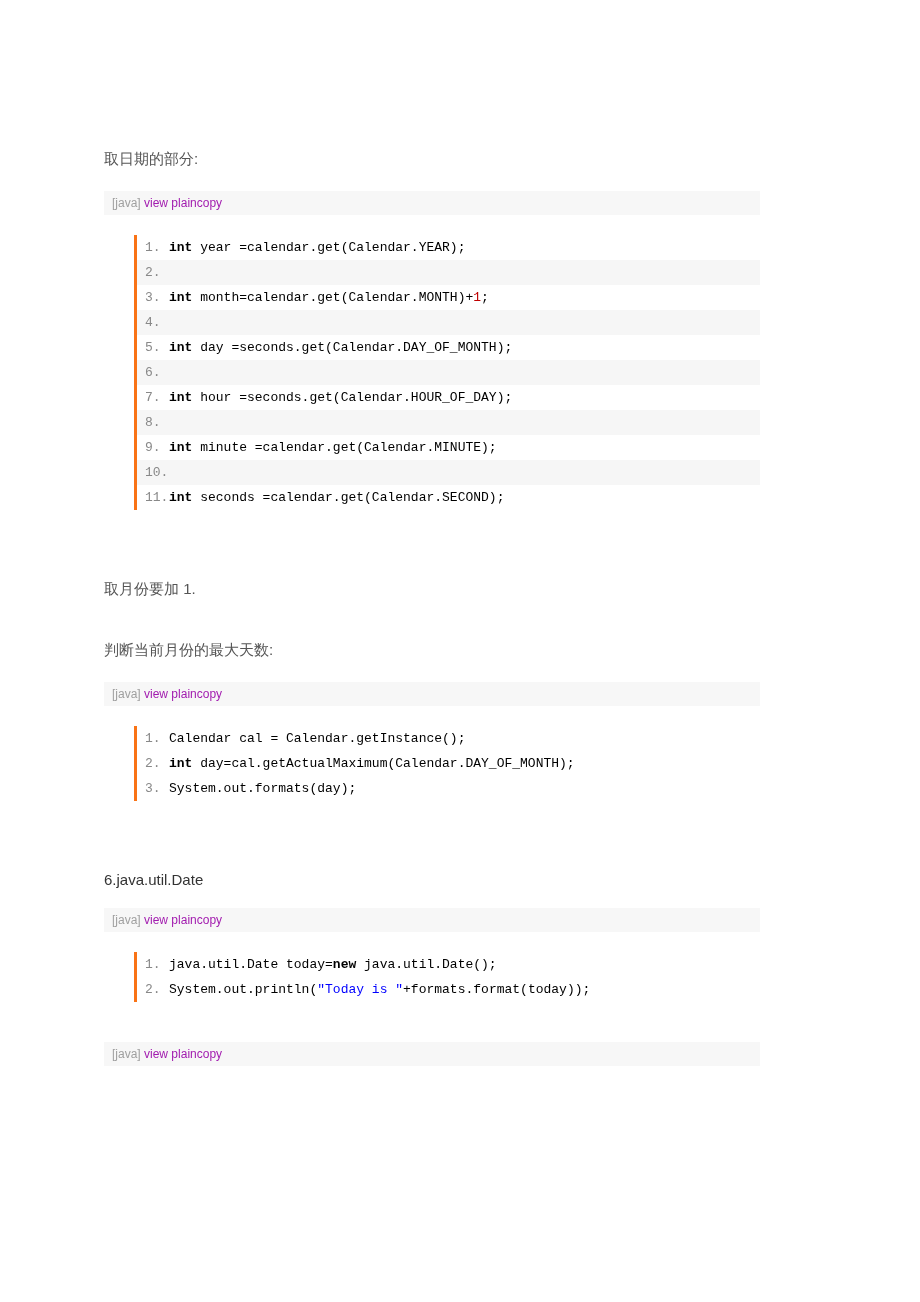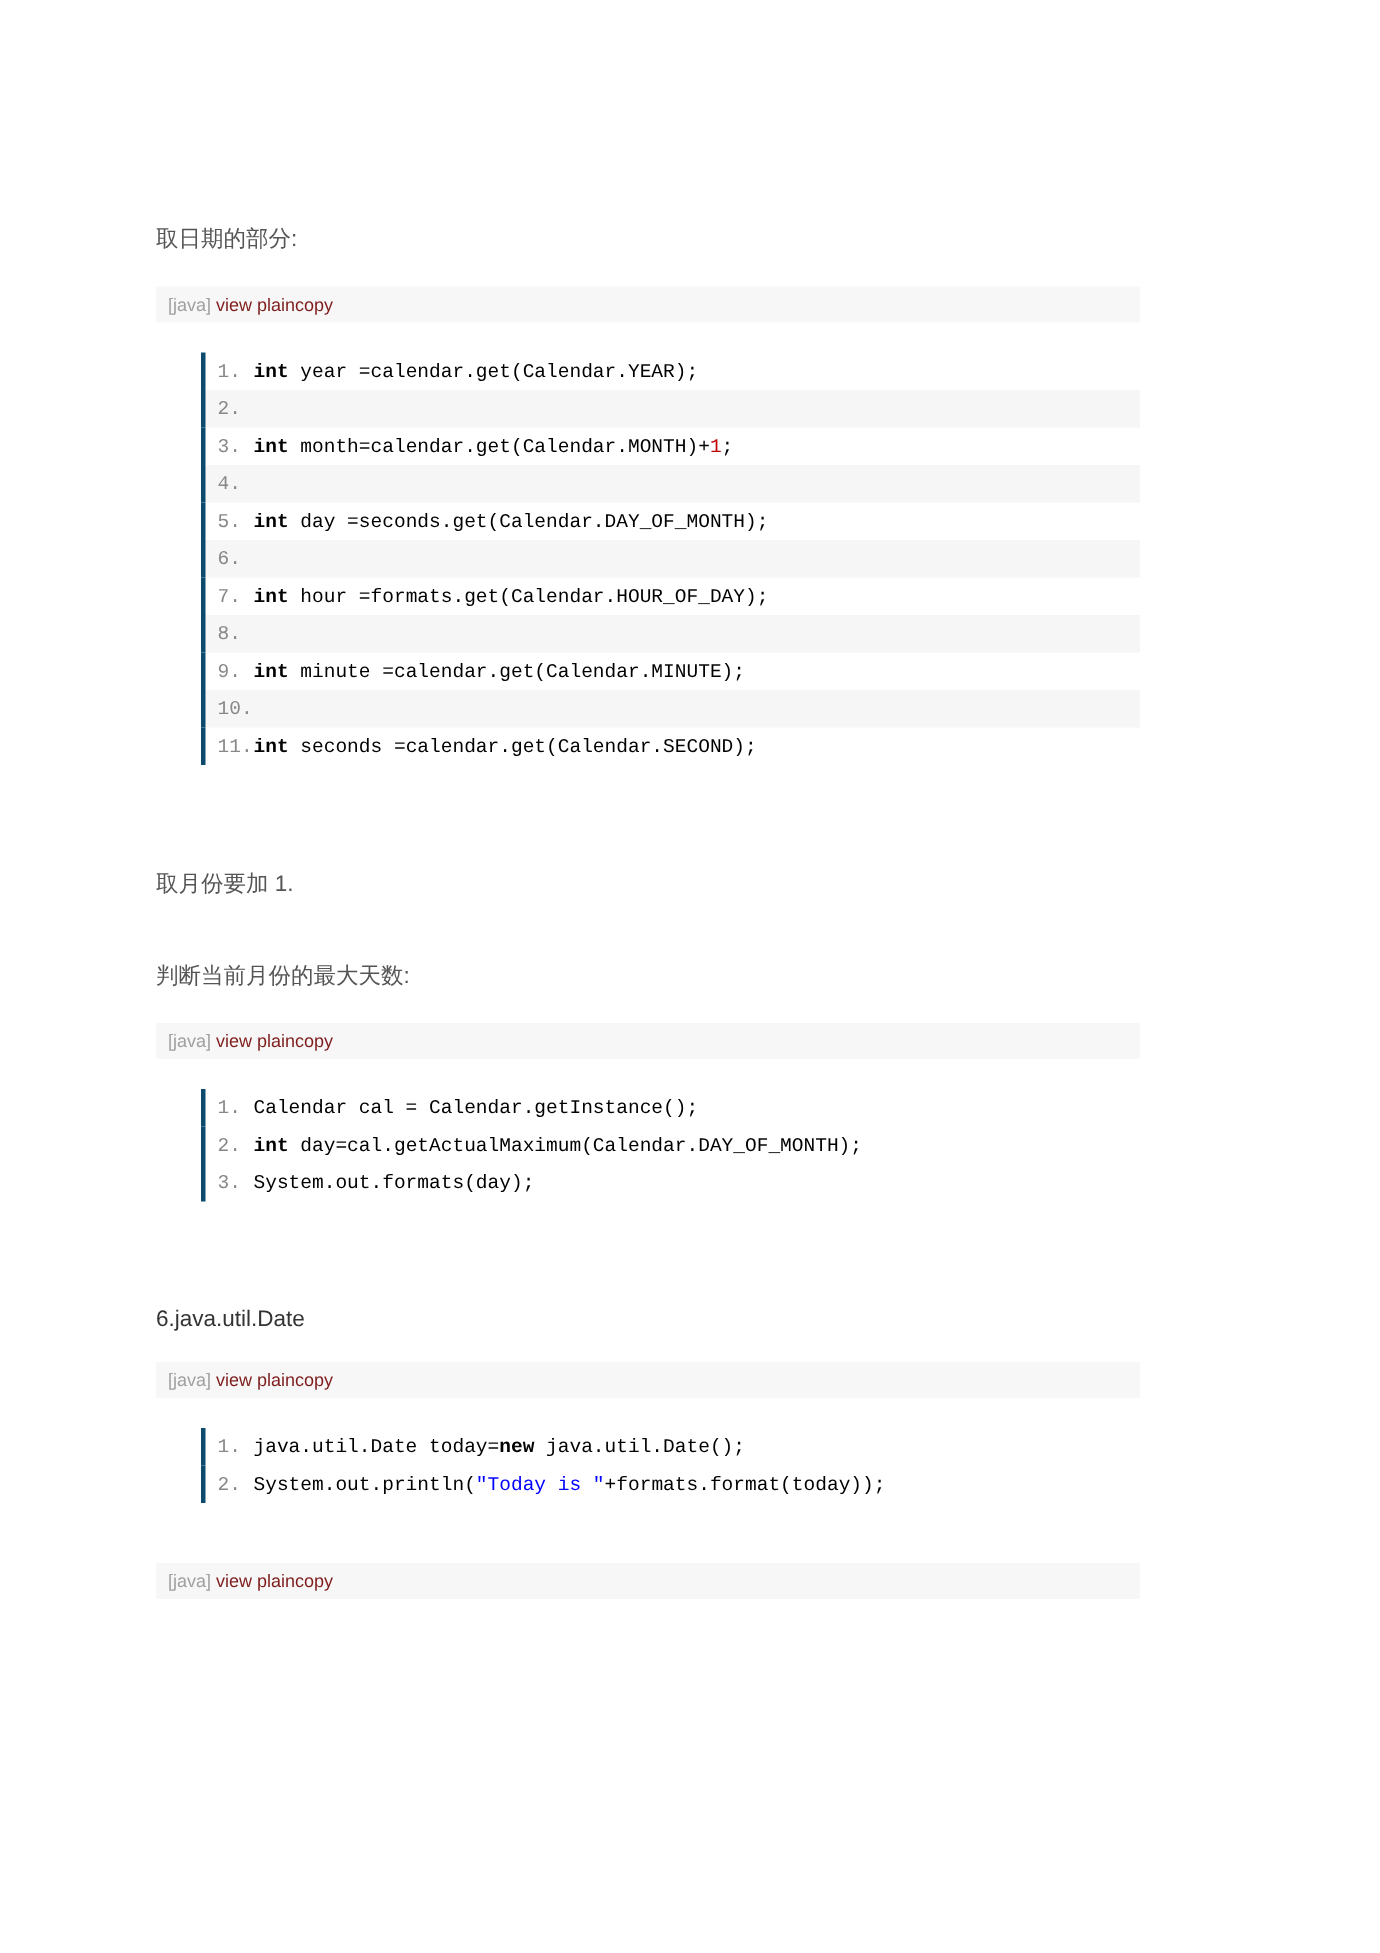--- a/index.html
+++ b/index.html
@@ -29,36 +29,36 @@
     background: #f7f7f7;
     padding: 5px 8px;
     font-size: 12px;
     color: #808080;
     margin-bottom: 20px;
   }
   .code-header .lang {
     color: #a0a0a0;
   }
   .code-header a {
-    color: #7f1d1d;
+    color: #a21caf;
     text-decoration: none;
     cursor: pointer;
   }
   ol.code {
     list-style: none;
     margin: 0 0 0 30px;
     padding: 0;
     counter-reset: line;
     font-family: Consolas, "Courier New", monospace;
     font-size: 13px;
     line-height: 1;
   }
   ol.code li {
     counter-increment: line;
-    border-left: 3px solid #0c4a6e;
+    border-left: 3px solid #f97316;
     padding: 6px 0 6px 8px;
     white-space: pre;
     color: #000;
     position: relative;
   }
   ol.code li::before {
     content: counter(line) ".";
     display: inline-block;
     min-width: 24px;
     color: #888;
@@ -86,21 +86,21 @@
     <a>view plain</a><a>copy</a>
   </div>
 
   <ol class="code striped">
     <li><span class="kw">int</span><span> year =calendar.get(Calendar.YEAR);</span></li>
     <li><span></span></li>
     <li><span class="kw">int</span><span> month=calendar.get(Calendar.MONTH)+</span><span class="num">1</span><span>;</span></li>
     <li><span></span></li>
     <li><span class="kw">int</span><span> day =seconds.get(Calendar.DAY_OF_MONTH);</span></li>
     <li><span></span></li>
-    <li><span class="kw">int</span><span> hour =formats.get(Calendar.HOUR_OF_DAY);</span></li>
+    <li><span class="kw">int</span><span> hour =seconds.get(Calendar.HOUR_OF_DAY);</span></li>
     <li><span></span></li>
     <li><span class="kw">int</span><span> minute =calendar.get(Calendar.MINUTE);</span></li>
     <li><span></span></li>
     <li><span class="kw">int</span><span> seconds =calendar.get(Calendar.SECOND);</span></li>
   </ol>
 
   <div class="spacer-before-section"></div>
 
   <p class="heading">取月份要加 1.</p>
 

